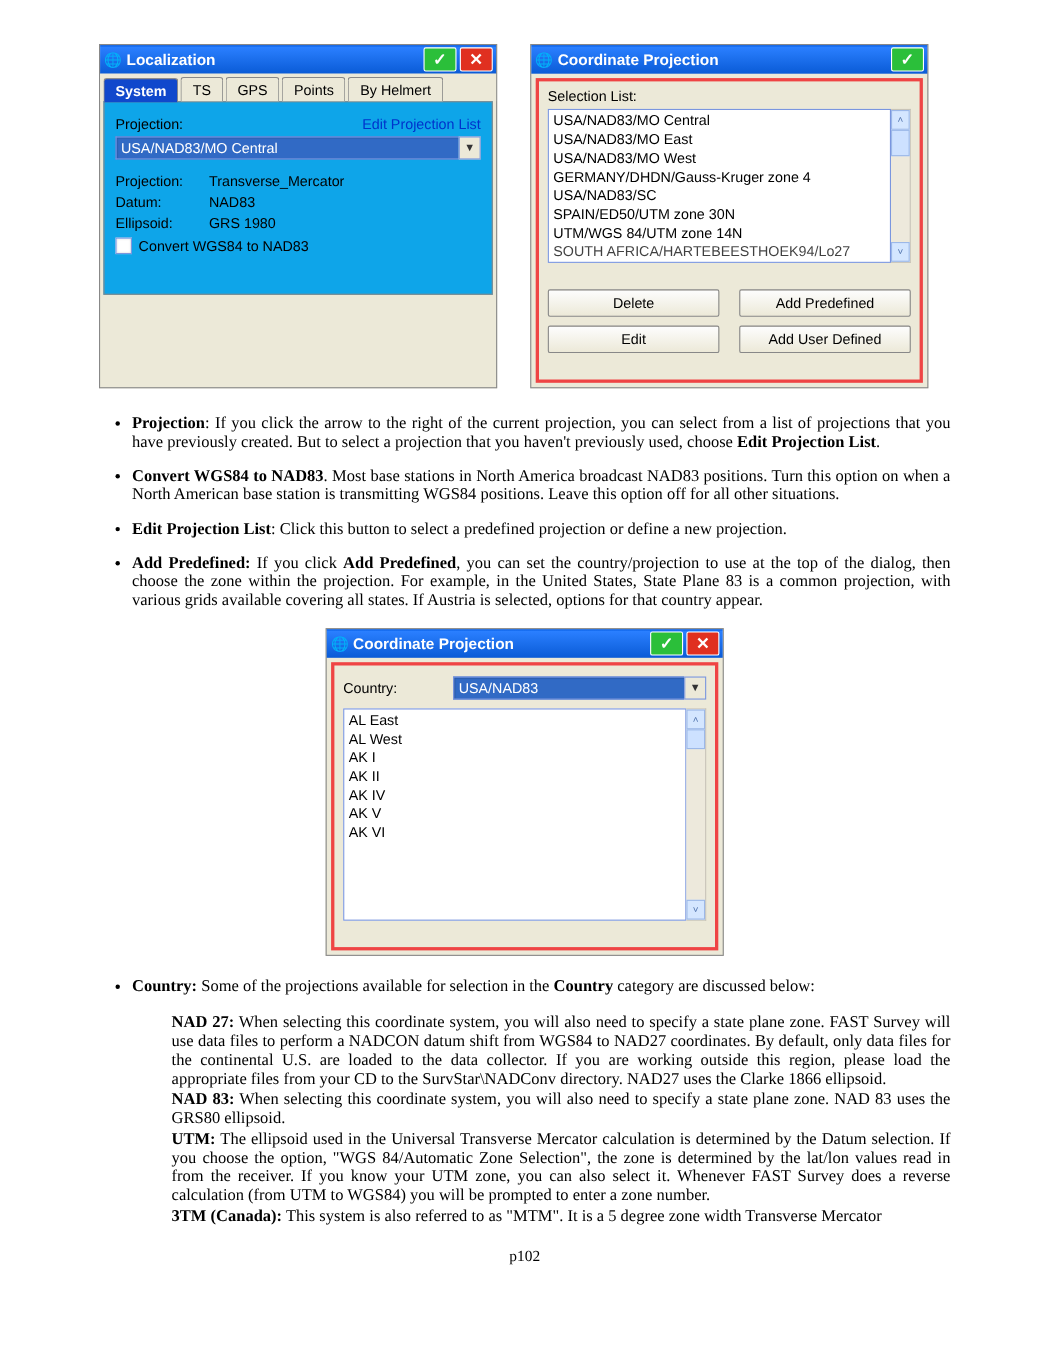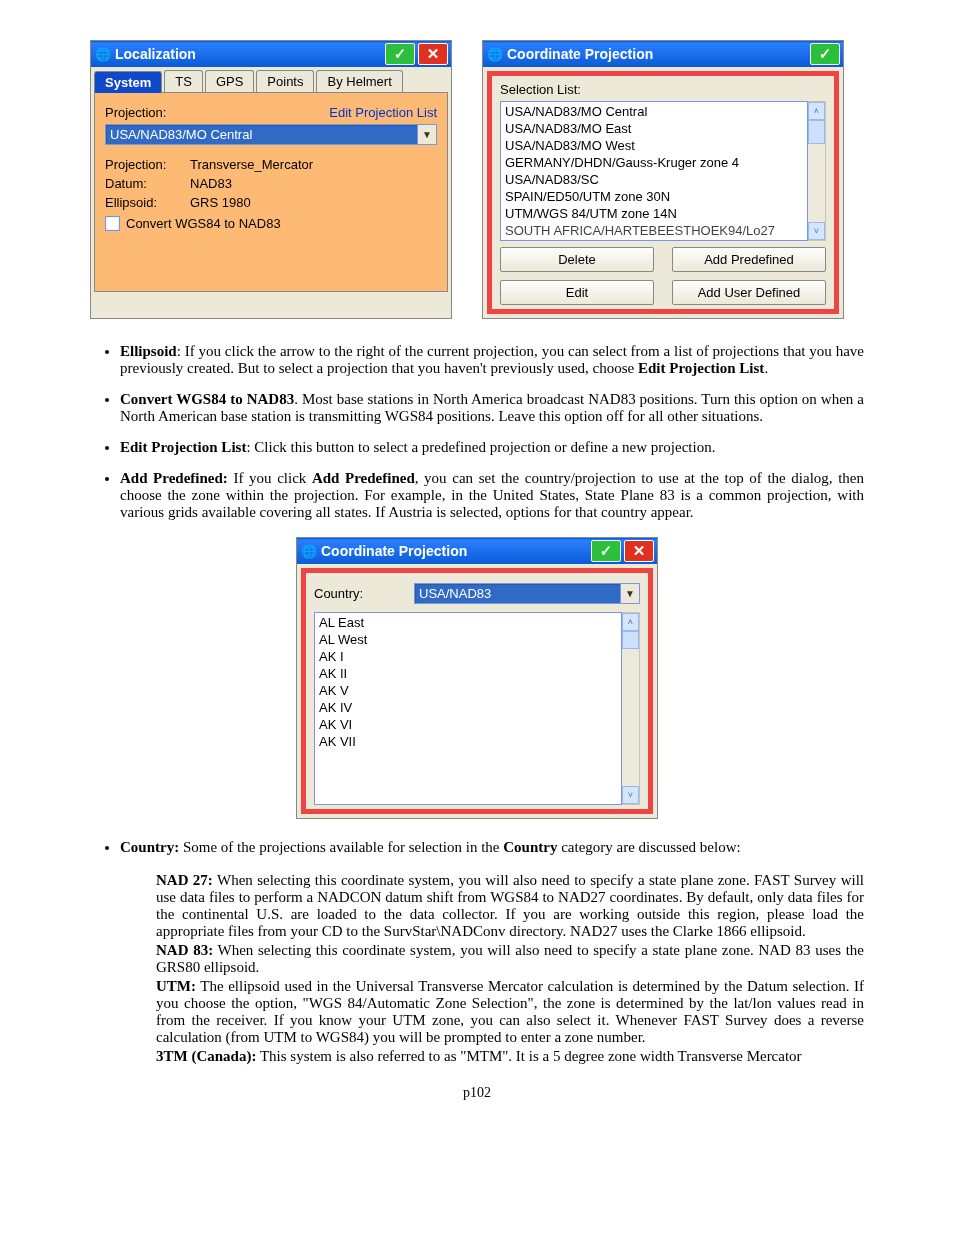--- a/index.html
+++ b/index.html
@@ -77,22 +77,22 @@
   .tab.active {
     background: #1048cc;
     color: #fff;
     font-weight: bold;
     top: 1px;
   }
 
   .panel {
     border: 1px solid #888;
     margin: 0 3px 3px 3px;
-    background: #fdba74;
-    padding: 8px 10px 26px 10px;
+    background: #0ea5e9;
+    padding: 8px 10px 2px 10px;
   }
 
   .rowline { display: flex; align-items: center; margin: 4px 0; }
   .lbl { width: 85px; }
   .link { color: #0033cc; cursor: pointer; text-decoration: none; }
 
   .textbox {
     background: #fff;
     border: 1px solid #7a96df;
     box-shadow: inset 1px 1px 1px rgba(0,0,0,0.15);
@@ -118,24 +118,24 @@
   .checkbox {
     width: 13px; height: 13px;
     border: 1px solid #7a96df;
     background: #fff;
     box-shadow: inset 0 0 2px rgba(0,0,0,0.2);
     margin-right: 6px;
     display: inline-block;
   }
 
   .listpanel {
-    border: 5px solid #ef4444;
+    border: 3px solid #ef4444;
     margin: 4px;
     background: #ece9d8;
-    padding: 6px 8px 4px 8px;
+    padding: 6px 8px 24px 8px;
   }
   .listbox {
     display: flex;
     align-items: stretch;
     margin-top: 4px;
     height: 140px;
   }
   .listbox .items {
     flex: 1;
     background: #fff;
@@ -164,21 +164,21 @@
   .scrollbar .thumb {
     background: #cde1ff;
     border: 1px solid #9cb8e8;
   }
   .scrollbar .track { flex: 1; }
 
   .btngrid {
     display: grid;
     grid-template-columns: 1fr 1fr;
     gap: 8px 18px;
-    margin-top: 6px;
+    margin-top: 24px;
   }
   .btn {
     border: 1px solid #888;
     background: linear-gradient(#fdfdfd, #ece9d8);
     text-align: center;
     padding: 4px 2px;
     font-size: 13px;
     border-radius: 2px;
   }
 
@@ -277,21 +277,21 @@
         <div class="btn">Edit</div>
         <div class="btn">Add User Defined</div>
       </div>
     </div>
   </div>
 
 </div>
 
 <ul class="doclist">
   <li>
-    <b>Ellipsoid</b><span>: If you click the arrow to the right of the current projection, you can select from a list of projections that you have previously created.  But to select a projection that you haven't previously used, choose </span><b>Edit Projection List</b><span>.</span>
+    <b>Projection</b><span>: If you click the arrow to the right of the current projection, you can select from a list of projections that you have previously created.  But to select a projection that you haven't previously used, choose </span><b>Edit Projection List</b><span>.</span>
   </li>
   <li>
     <b>Convert WGS84 to NAD83</b><span>.  Most base stations in North America broadcast NAD83 positions. Turn this option on when a North American base station is transmitting WGS84 positions. Leave this option off for all other situations.</span>
   </li>
   <li>
     <b>Edit Projection List</b><span>: Click this button to select a predefined projection or define a new projection.</span>
   </li>
   <li>
     <b>Add Predefined:</b><span> If you click </span><b>Add Predefined</b><span>, you can set the country/projection to use at the top of the dialog, then choose the zone within the projection.  For example, in the United States, State Plane 83 is a common projection, with various grids available covering all states.  If Austria is selected, options for that country appear.</span>
   </li>
@@ -313,24 +313,23 @@
           <div class="textbox">USA/NAD83</div>
           <div class="ddl">▼</div>
         </div>
       </div>
       <div class="listbox" style="height:193px;">
         <div class="items">
           <div>AL East</div>
           <div>AL West</div>
           <div>AK I</div>
           <div>AK II</div>
+          <div>AK IV</div>
           <div>AK V</div>
-          <div>AK IV</div>
           <div>AK VI</div>
-          <div>AK VII</div>
         </div>
         <div class="scrollbar">
           <div class="arrow">˄</div>
           <div class="thumb" style="height:16px;"></div>
           <div class="track"></div>
           <div class="arrow">˅</div>
         </div>
       </div>
     </div>
   </div>

